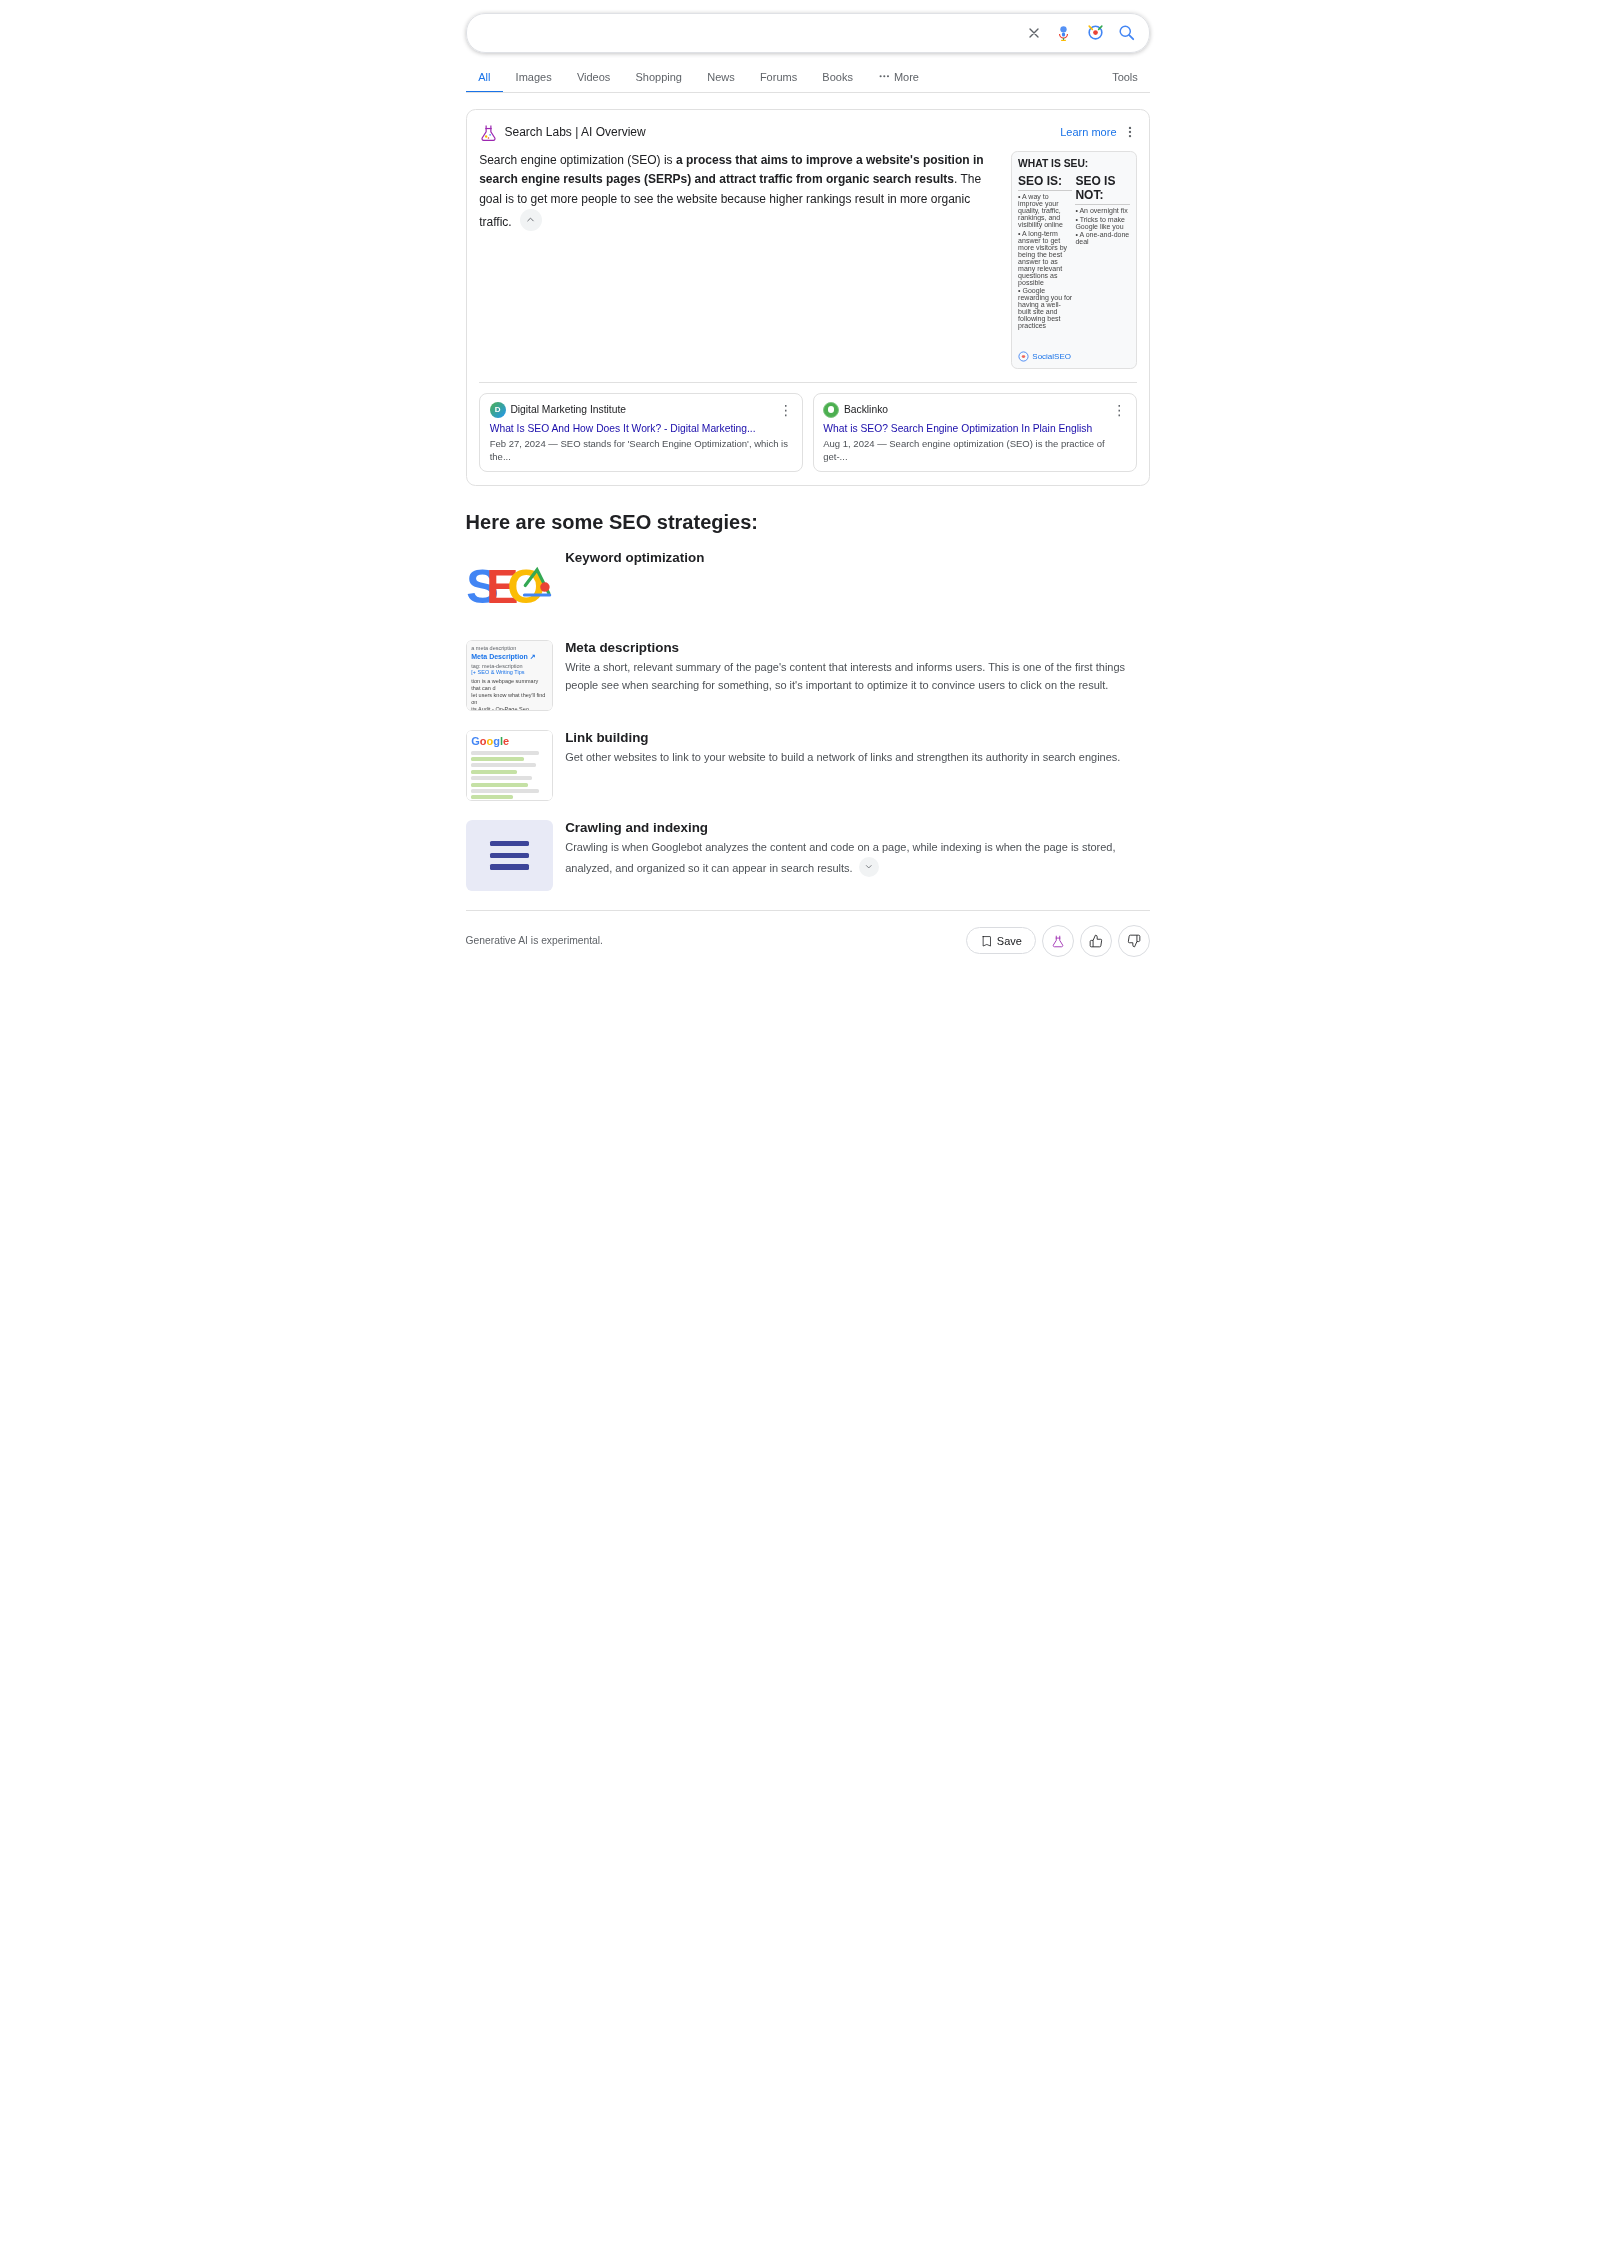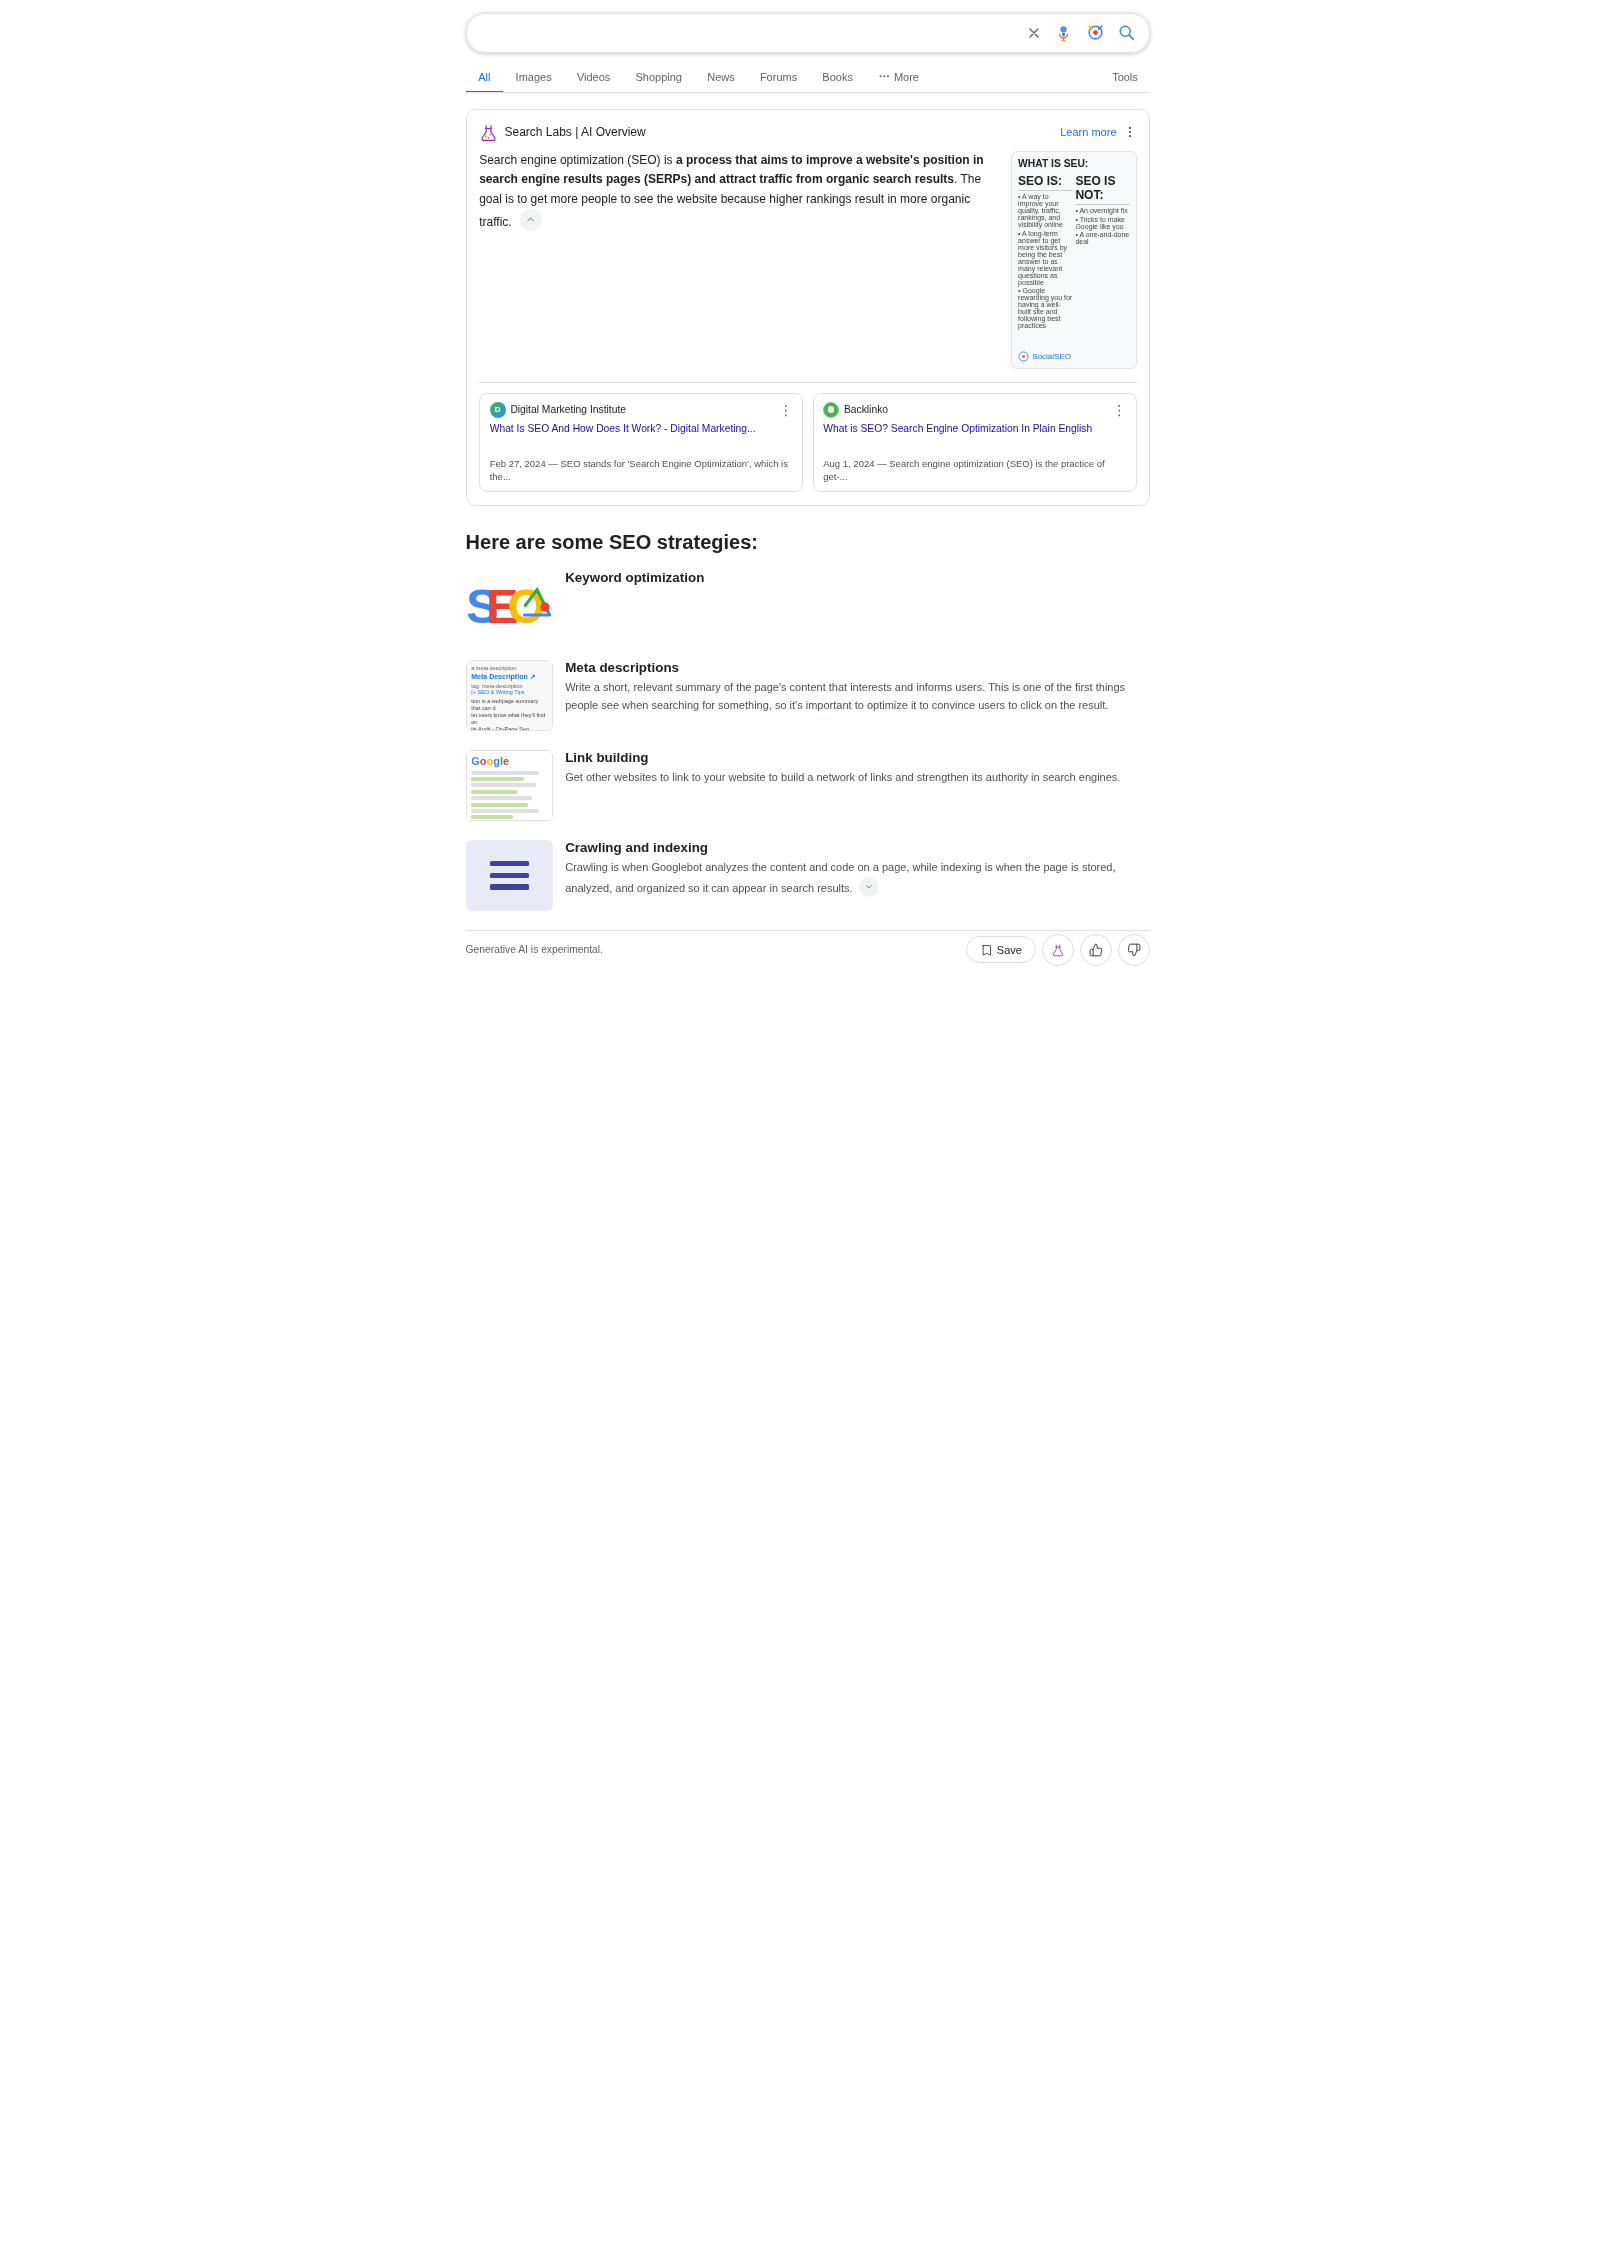--- a/index.html
+++ b/index.html
@@ -219,21 +219,21 @@
       color: #202124;
     }
     .source-card-menu {
       color: #5f6368;
       font-size: 14px;
       cursor: pointer;
     }
     .source-card-title {
       font-size: 10.3px;
       color: #1a0dab;
-      margin-bottom: 20px;
+      margin-bottom: 0;
       line-height: 1.4;
     }
     .source-card-desc {
       font-size: 9.5px;
       color: #4d5156;
       line-height: 1.4;
     }
 
     
     .strategies-section {
@@ -361,21 +361,21 @@
       cursor: pointer;
       border: none;
       margin-left: 3.2px;
     }
 
     
     .bottom-bar {
       display: flex;
       align-items: center;
       justify-content: space-between;
-      padding: 3px 0 16px 0;
+      padding: 14px 0 16px 0;
       margin-top: 9px;
       border-top: 0.8px solid #e0e0e0;
     }
     .generative-label {
       font-size: 10.3px;
       color: #5f6368;
     }
     .bottom-actions {
       display: flex;
       align-items: center;

